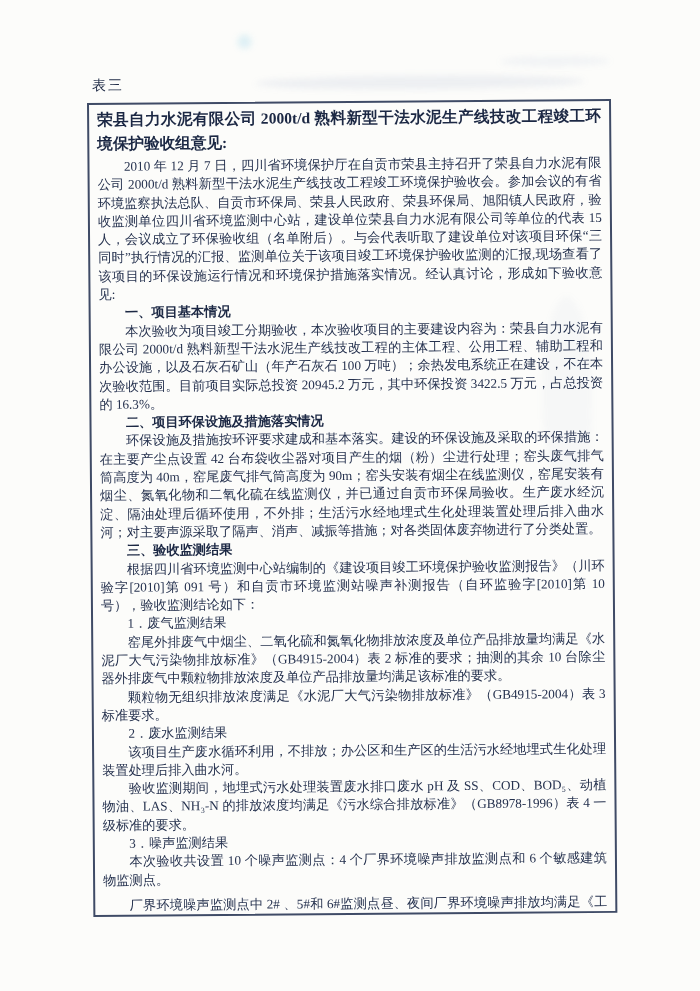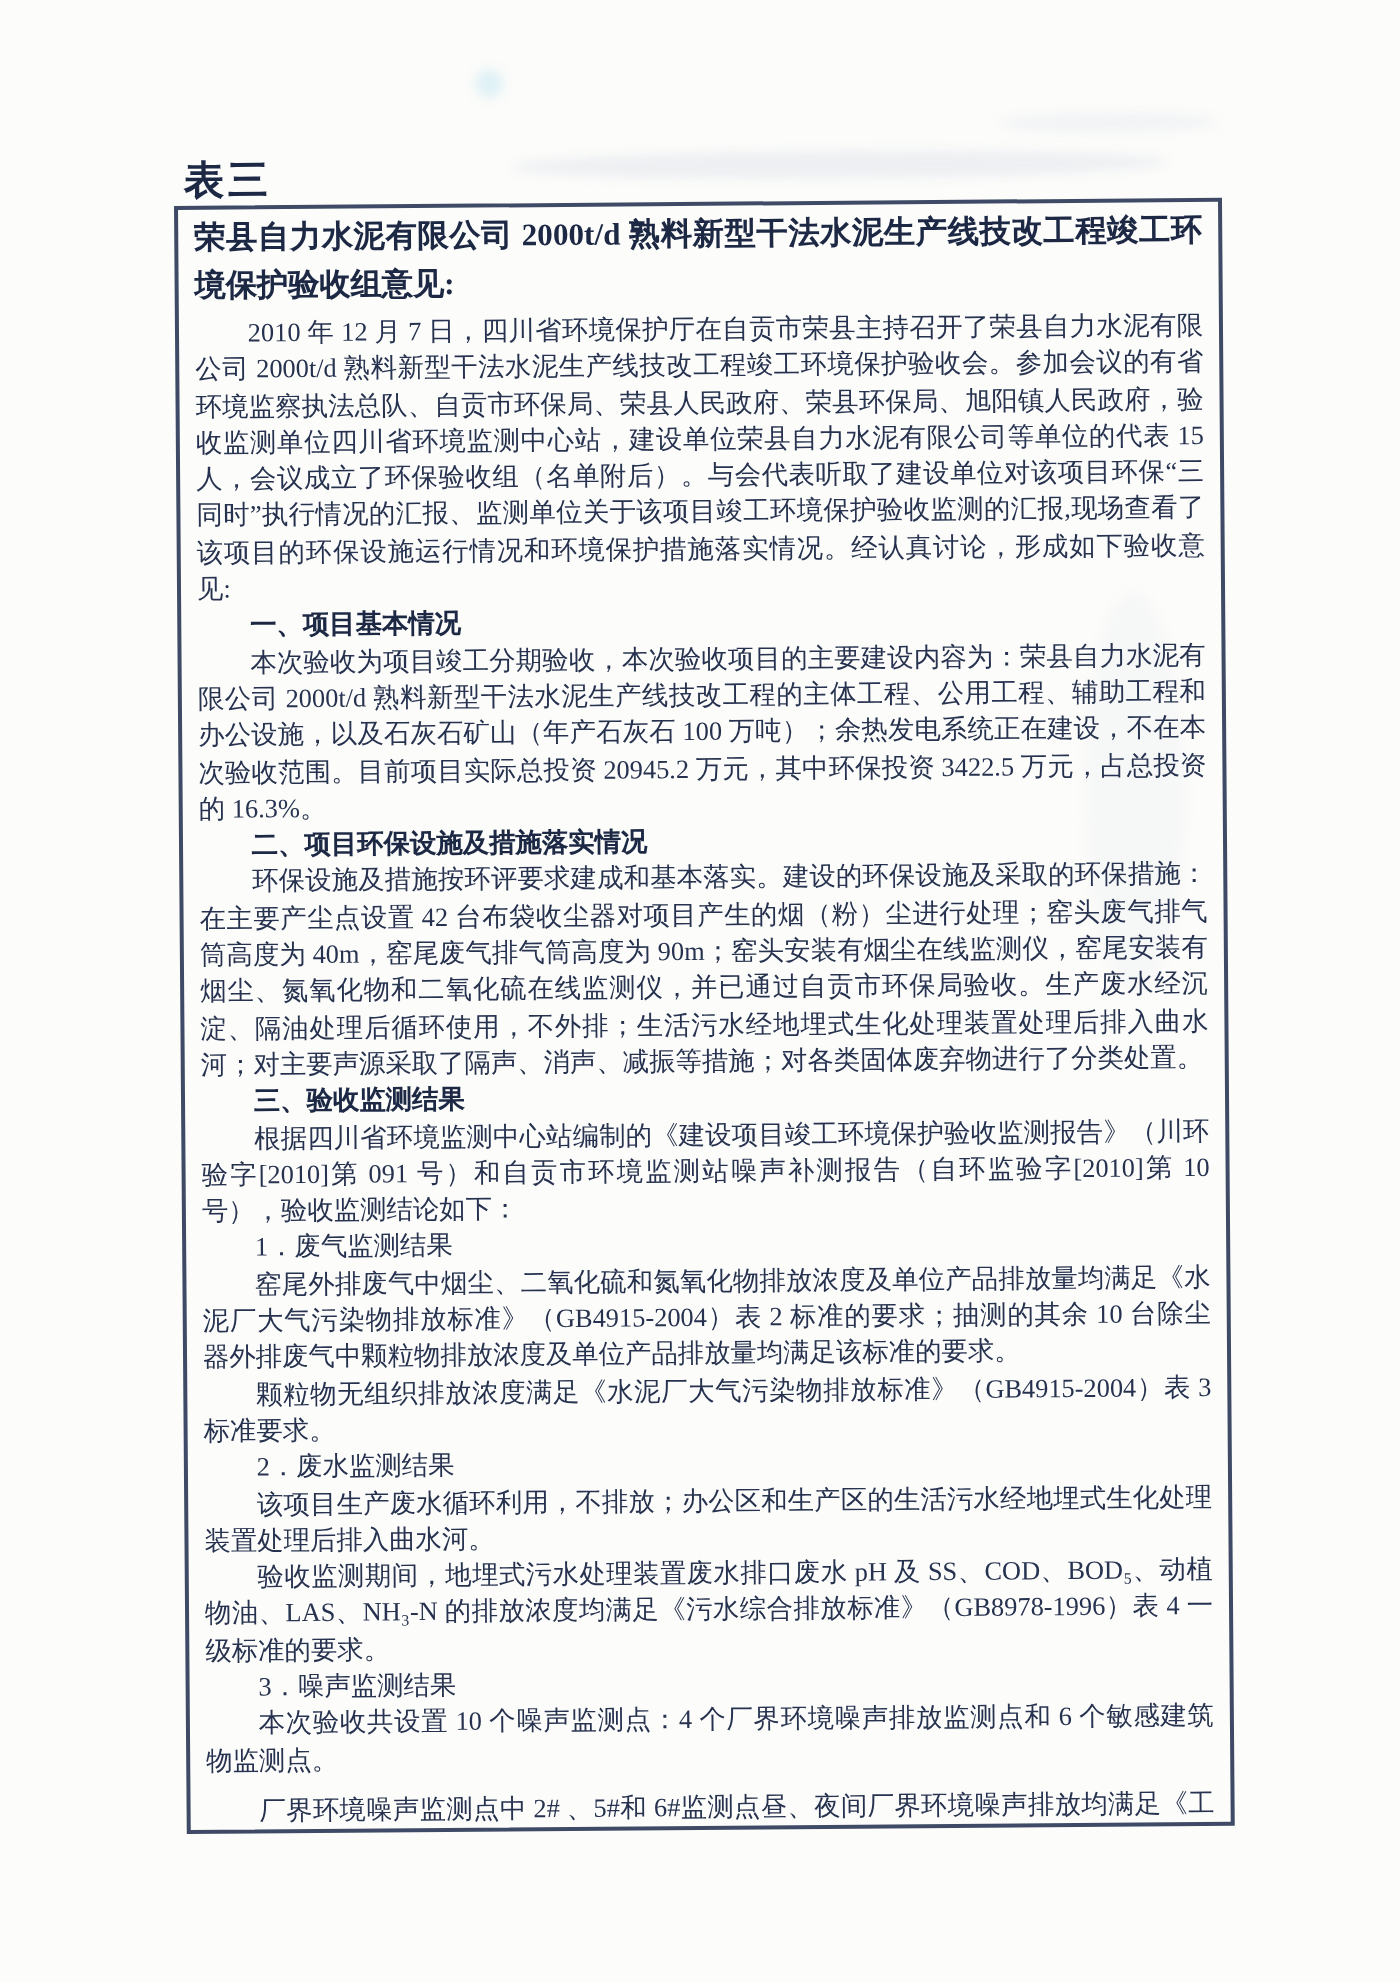--- a/index.html
+++ b/index.html
@@ -15,21 +15,21 @@
     --ink-bold:#1c2844;
     --border:#3f4b66;
   }
   .scan-wrap{
     position:absolute; inset:0;
     transform:rotate(-0.45deg);
     transform-origin:87px 103px;
   }
   .doc-label{
     position:absolute; left:92px; top:77px;
-    font-size:20px; font-weight:bold;
+    font-size:14px; font-weight:normal;
     color:var(--ink-bold);
     letter-spacing:2px;
   }
   .doc-box{
     position:absolute; left:87px; top:103px;
     width:524px; height:814px;
     box-sizing:border-box;
     border:2px solid var(--border);
     padding:3px 8px 0 8px;
     color:var(--ink);

